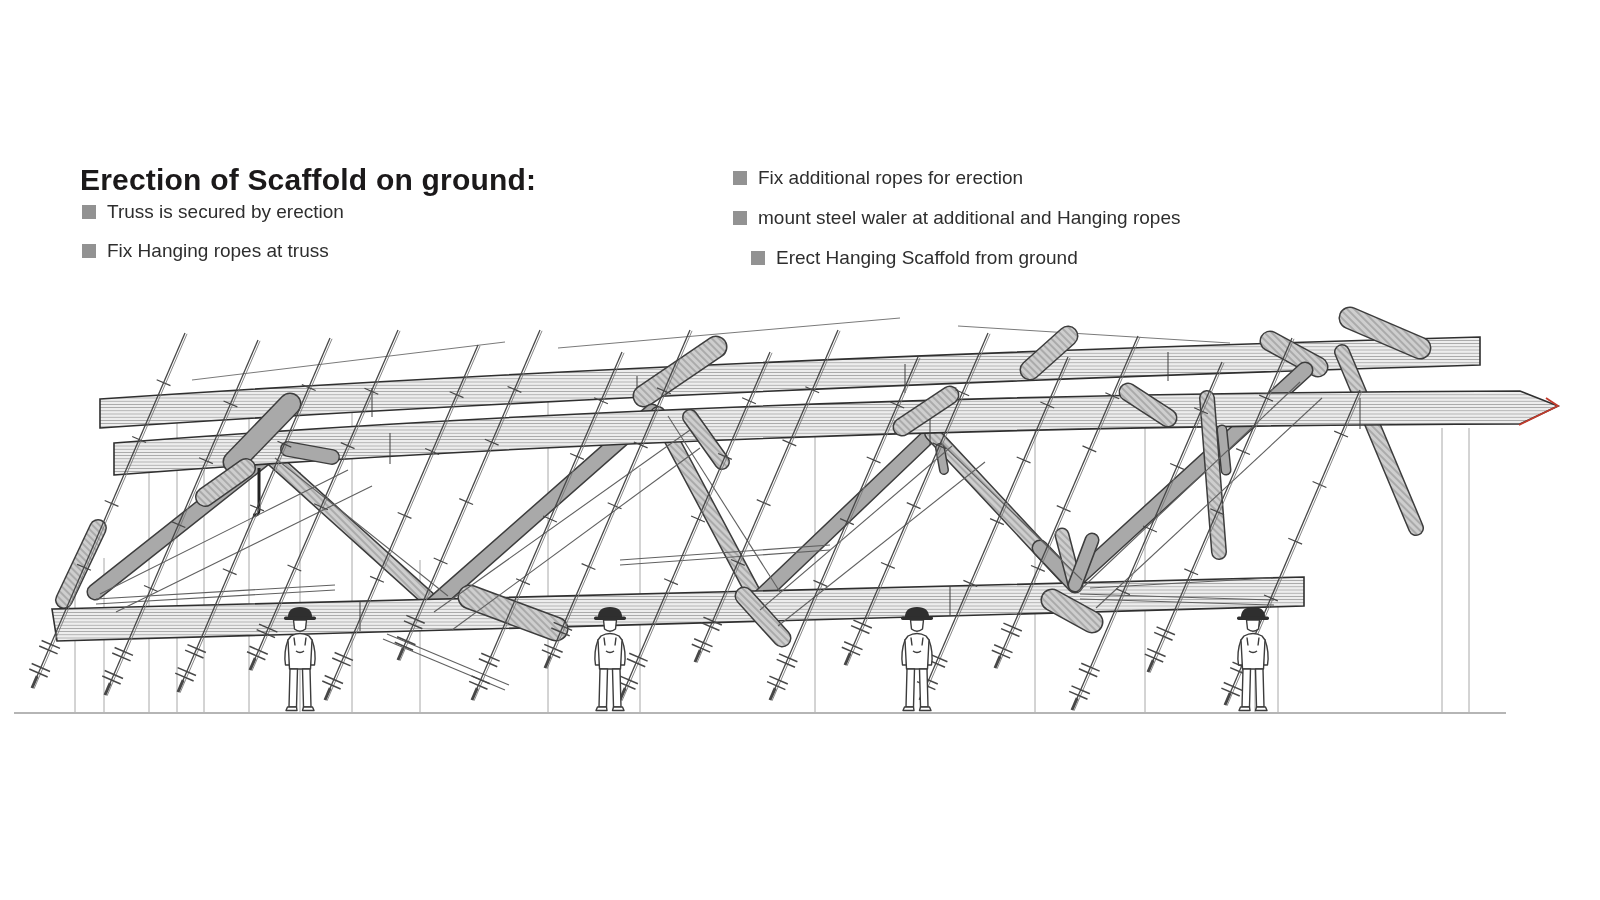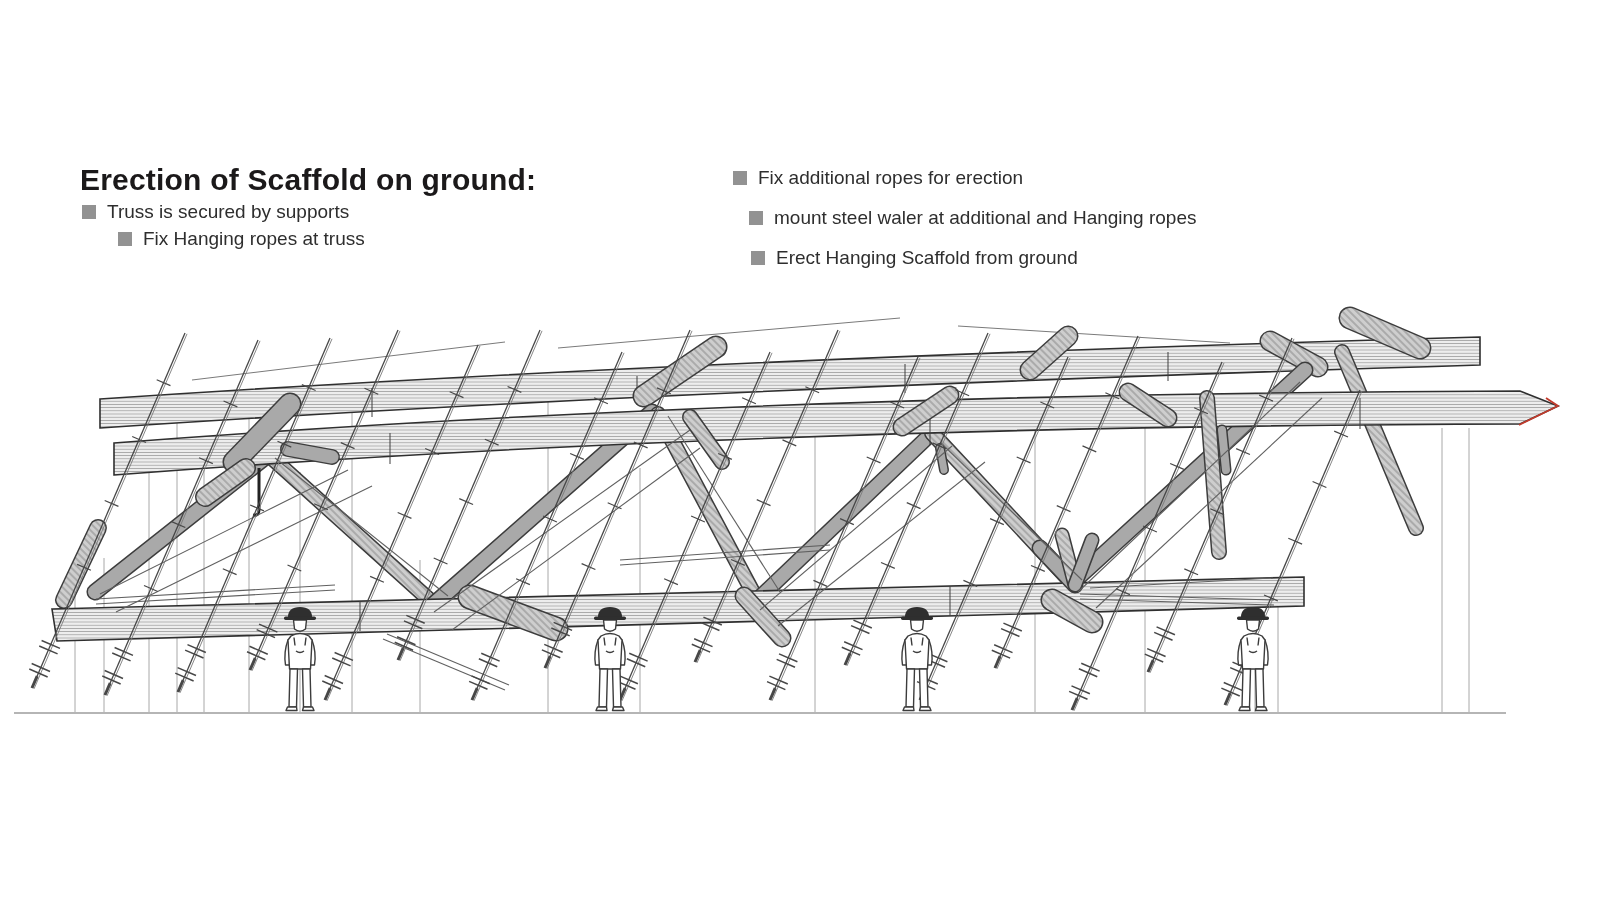--- a/index.html
+++ b/index.html
@@ -16,32 +16,32 @@
 
 <div id="page">
 
   <div>
     <div class="row" style="left:80px;top:165px;">
       <span class="title">Erection of Scaffold on ground:</span>
     </div>
 
     <div class="row" style="left:82px;top:197px;">
       <span class="sq"></span>
-      <span class="bullet-text">Truss is secured by supports</span>
-    </div>
-    <div class="row" style="left:82px;top:224px;margin-left:36px;">
+      <span class="bullet-text">Truss is secured by erection</span>
+    </div>
+    <div class="row" style="left:82px;top:236px;">
       <span class="sq"></span>
       <span class="bullet-text">Fix Hanging ropes at truss</span>
     </div>
 
     <div class="row" style="left:733px;top:163px;">
       <span class="sq"></span>
       <span class="bullet-text">Fix additional ropes for erection</span>
     </div>
-    <div class="row" style="left:733px;top:203px;margin-left:16px;">
+    <div class="row" style="left:733px;top:203px;">
       <span class="sq"></span>
       <span class="bullet-text">mount steel waler at additional and Hanging ropes</span>
     </div>
     <div class="row" style="left:733px;top:243px;padding-left:18px;">
       <span class="sq"></span>
       <span class="bullet-text">Erect Hanging Scaffold from ground</span>
     </div>
   </div>
 
   <svg id="art" viewBox="0 0 1600 900">

